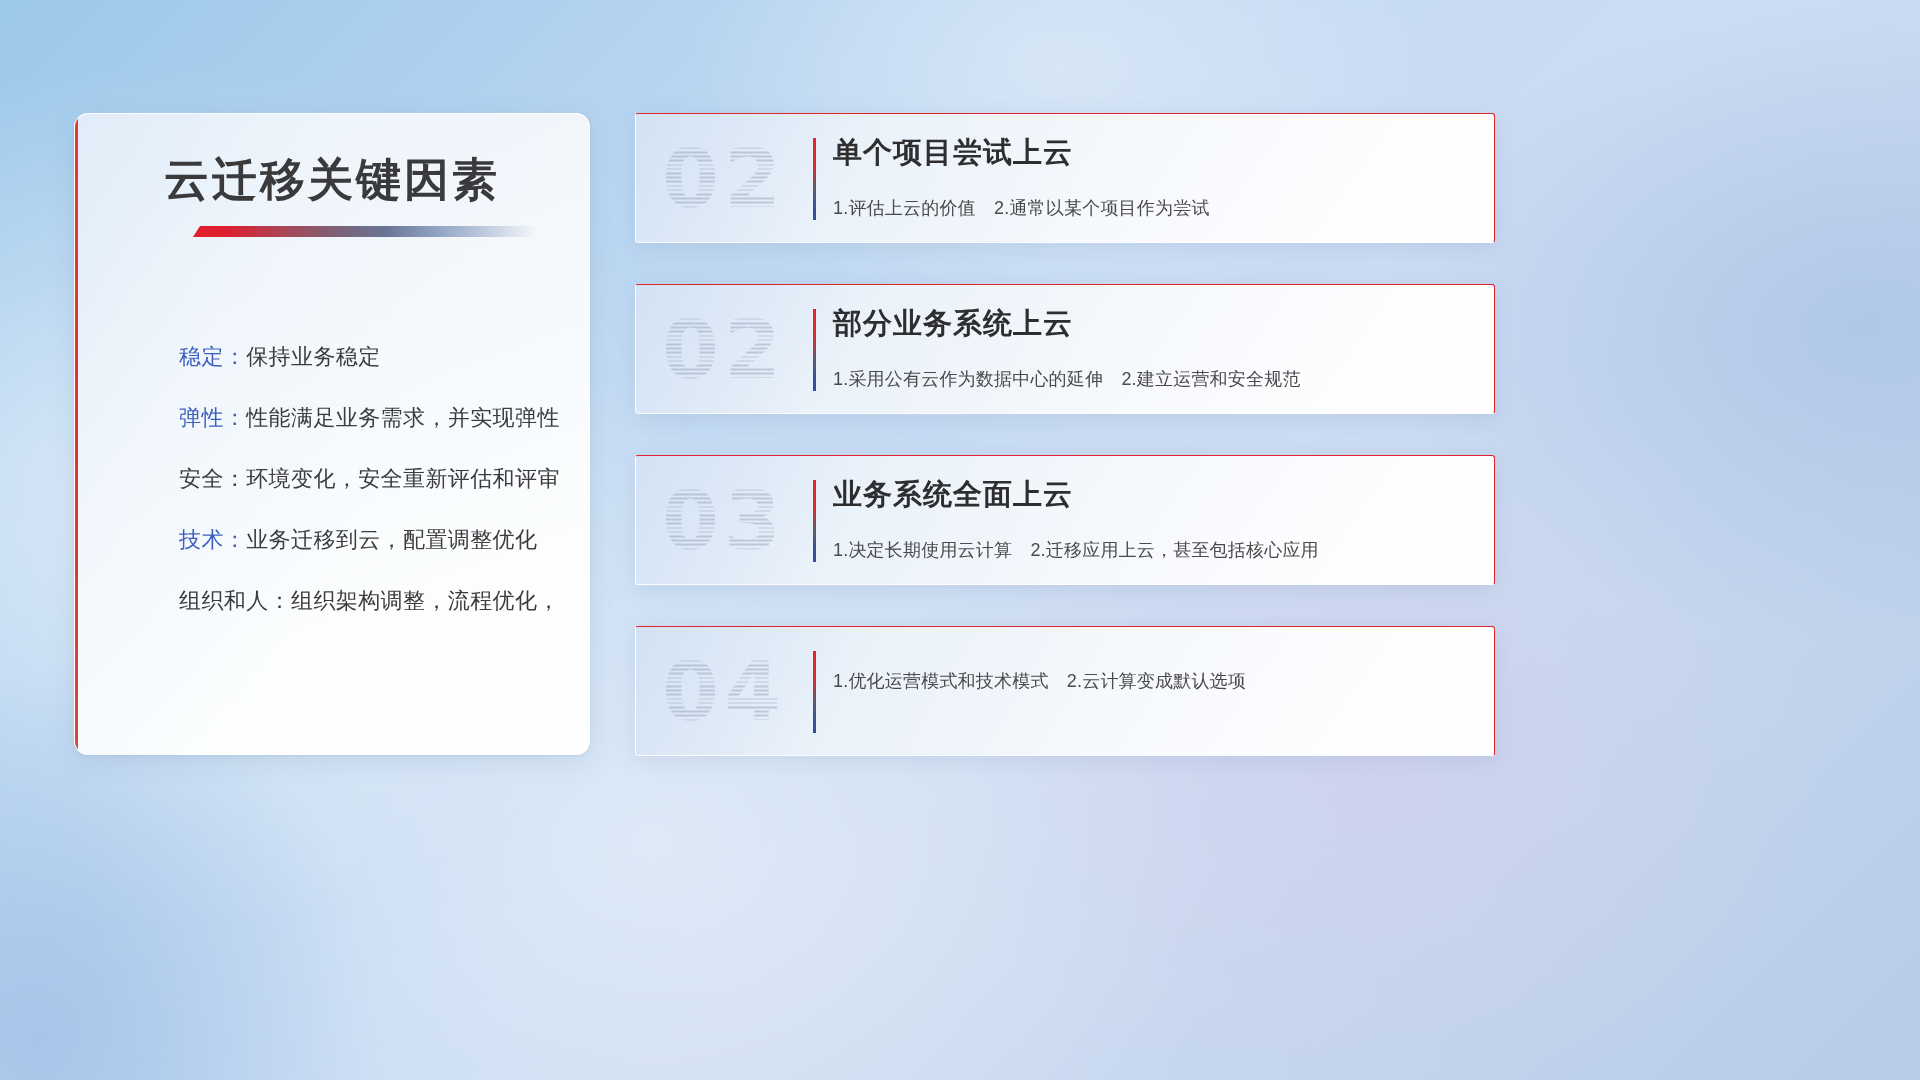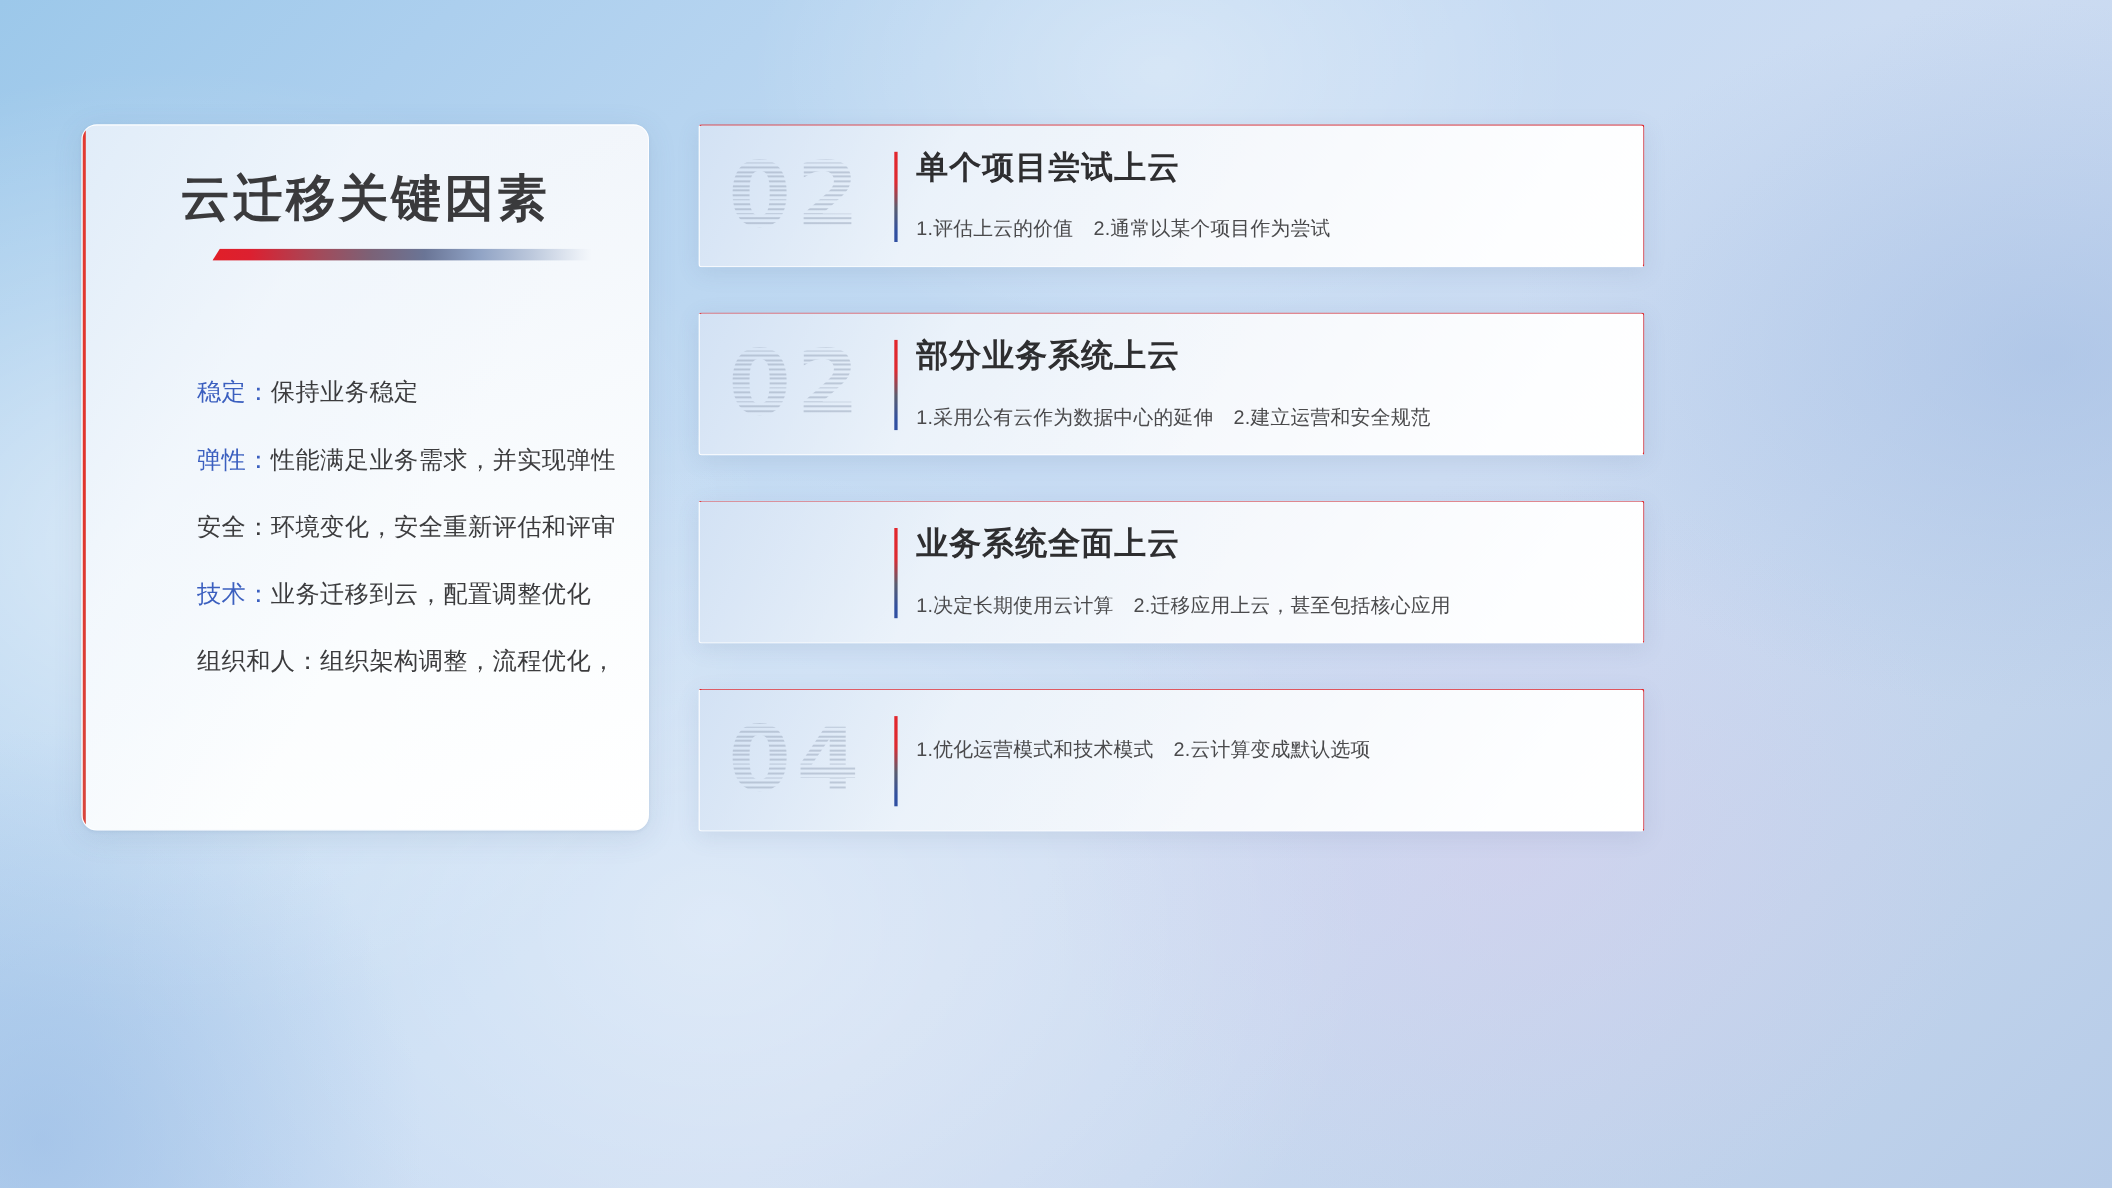--- a/index.html
+++ b/index.html
@@ -217,20 +217,21 @@
     <div class="ghost-num">02</div>
     <div class="step-bar"></div>
     <div class="step-text">
       <div class="step-title">部分业务系统上云</div>
       <div class="step-desc">1.采用公有云作为数据中心的延伸　2.建立运营和安全规范</div>
     </div>
   </div>
 
   <div class="step">
     <div class="step-sheen"></div>
+    <div class="ghost-num">03</div>
     <div class="step-bar"></div>
     <div class="step-text">
       <div class="step-title">业务系统全面上云</div>
       <div class="step-desc">1.决定长期使用云计算　2.迁移应用上云，甚至包括核心应用</div>
     </div>
   </div>
 
   <div class="step">
     <div class="step-sheen"></div>
     <div class="ghost-num">04</div>

